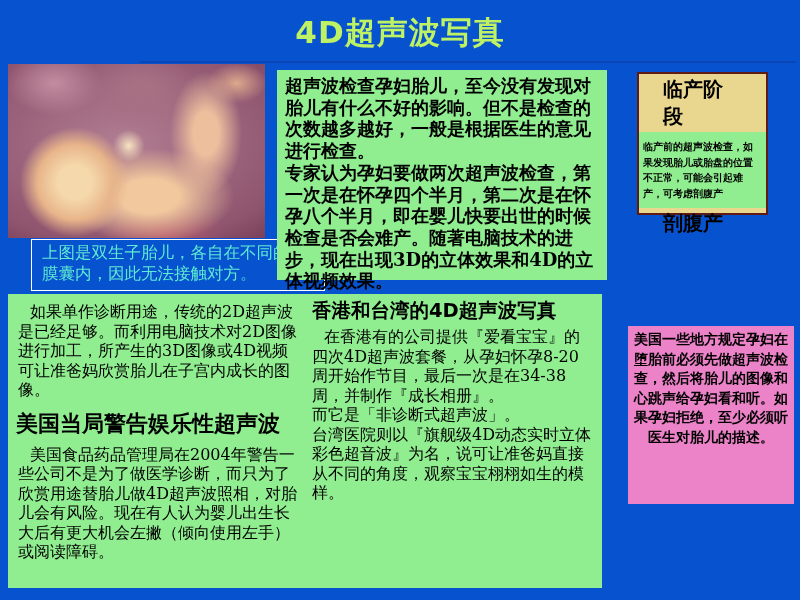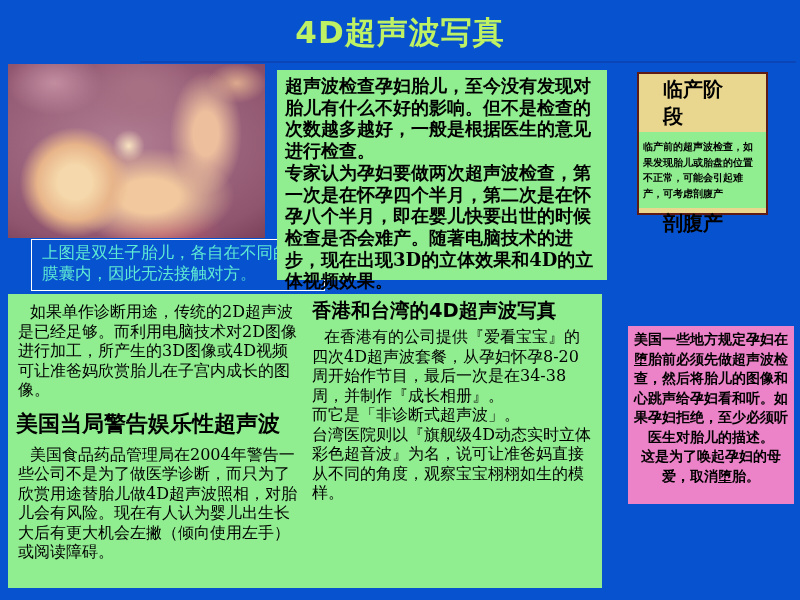--- a/index.html
+++ b/index.html
@@ -110,16 +110,15 @@
     <div class="col-right">
       <div class="hk-heading">香港和台湾的4D超声波写真</div>
       <p class="indent">在香港有的公司提供『爱看宝宝』的四次4D超声波套餐，从孕妇怀孕8-20周开始作节目，最后一次是在34-38 周，并制作『成长相册』。</p>
       <p>而它是「非诊断式超声波」。</p>
       <p>台湾医院则以『旗舰级4D动态实时立体彩色超音波』为名，说可让准爸妈直接从不同的角度，观察宝宝栩栩如生的模样。</p>
     </div>
   </div>
 
   <div class="pink-panel">
     <p>美国一些地方规定孕妇在堕胎前必须先做超声波检查，然后将胎儿的图像和心跳声给孕妇看和听。如果孕妇拒绝，至少必须听医生对胎儿的描述。</p>
-    <p>这是为了唤起孕妇的母爱，取消堕胎。</p>
   </div>
 
 </div>
 
 </body></html>

